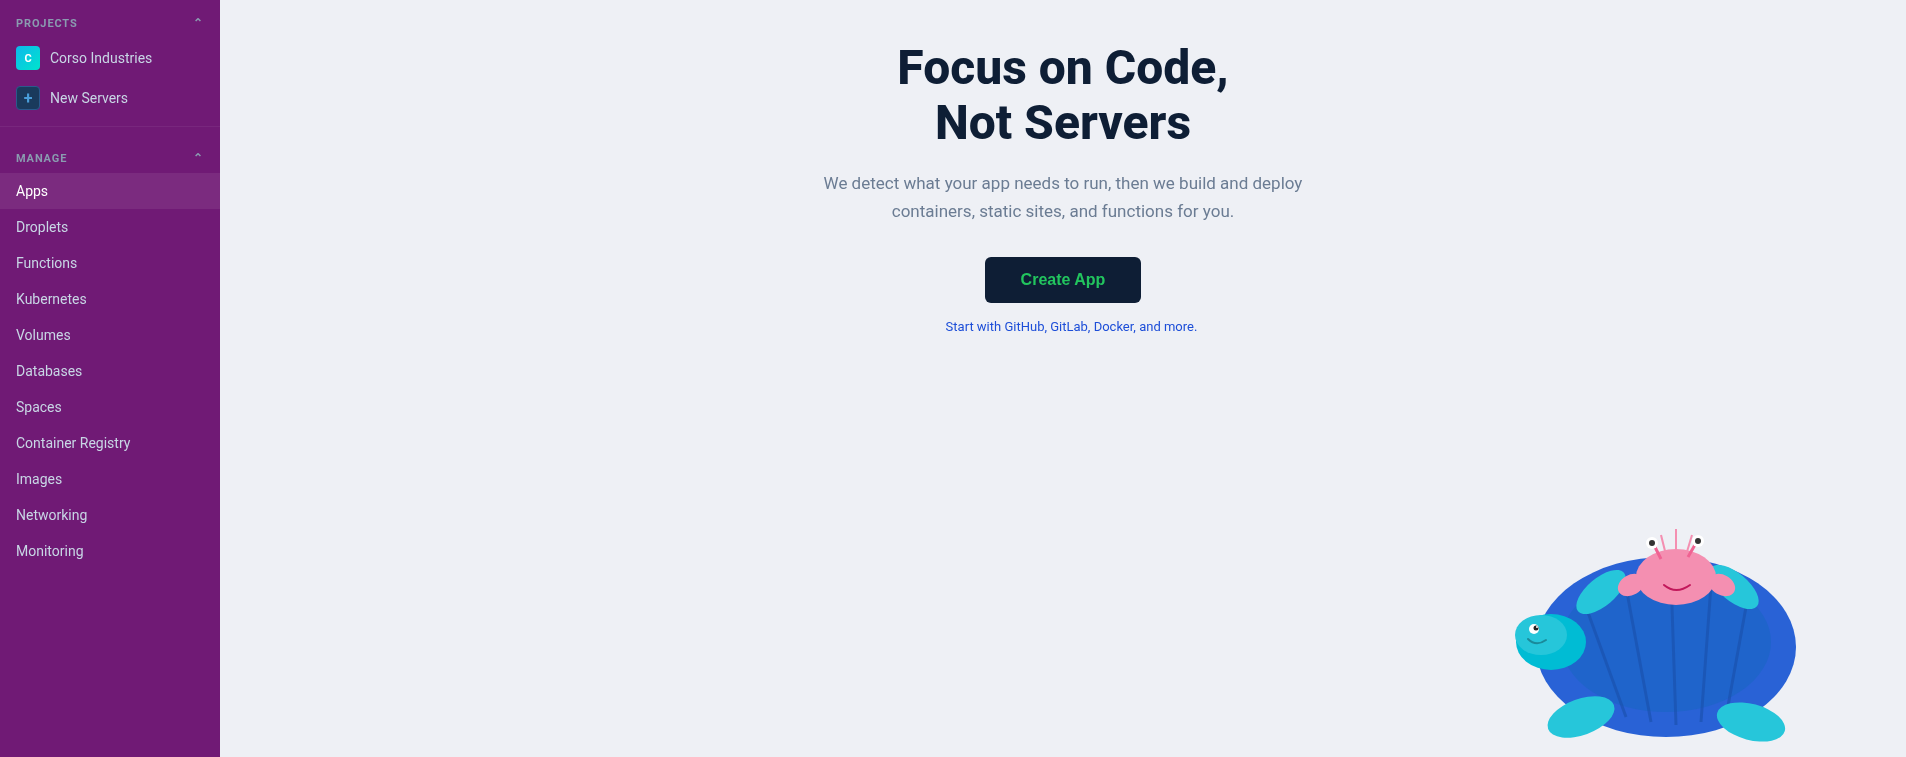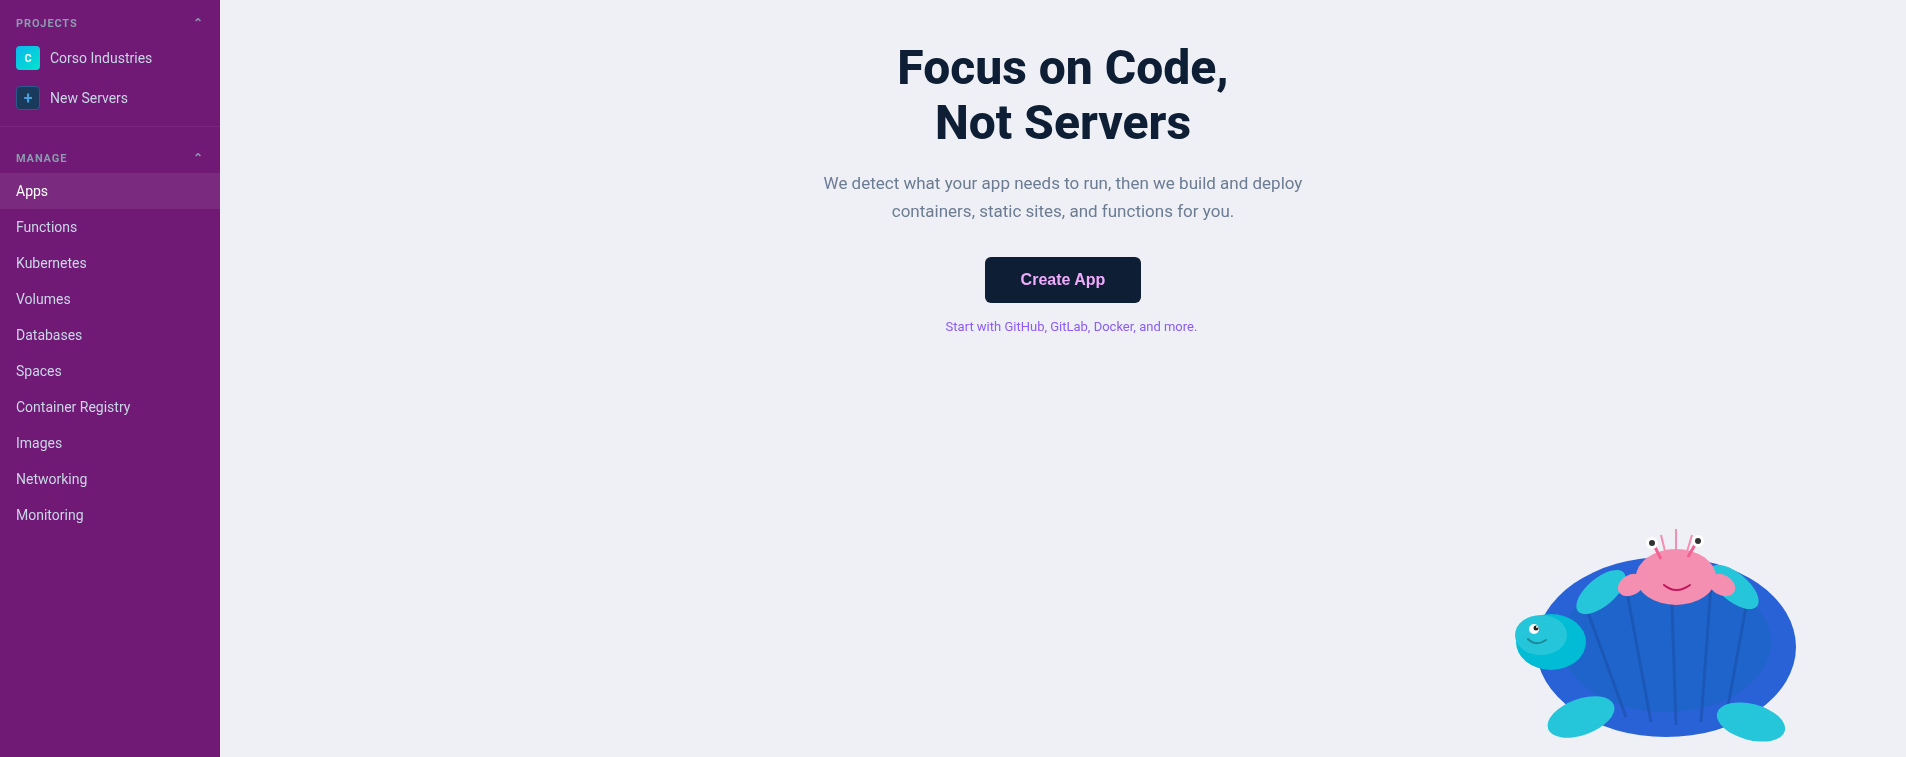--- a/index.html
+++ b/index.html
@@ -127,33 +127,33 @@
       font-size: 17px;
       color: #6b7c93;
       text-align: center;
       line-height: 1.6;
       max-width: 520px;
       margin-bottom: 32px;
     }
 
     .create-app-btn {
       background: #0e1e35;
-      color: #f0abfc;
+      color: #22c55e;
       border: none;
       border-radius: 6px;
       padding: 14px 36px;
       font-size: 16px;
       font-weight: 600;
       cursor: pointer;
       margin-bottom: 16px;
     }
 
     .hero-hint {
       font-size: 13px;
-      color: #8b5cf6;
+      color: #1d4ed8;
       margin-left: 17px;
     }
 
     
     .wave-section {
       position: absolute;
       bottom: 0;
       left: 0;
       right: 0;
       height: 260px;
@@ -197,20 +197,23 @@
 
   <div class="sidebar-divider"></div>
 
   <div class="sidebar-section-header">
     <span>MANAGE</span>
     <span class="chevron">⌃</span>
   </div>
 
   <div class="sidebar-nav-item active">
     <span>Apps</span>
+  </div>
+  <div class="sidebar-nav-item">
+    <span>Droplets</span>
   </div>
   <div class="sidebar-nav-item">
     <span>Functions</span>
   </div>
   <div class="sidebar-nav-item">
     <span>Kubernetes</span>
   </div>
   <div class="sidebar-nav-item">
     <span>Volumes</span>
   </div>

